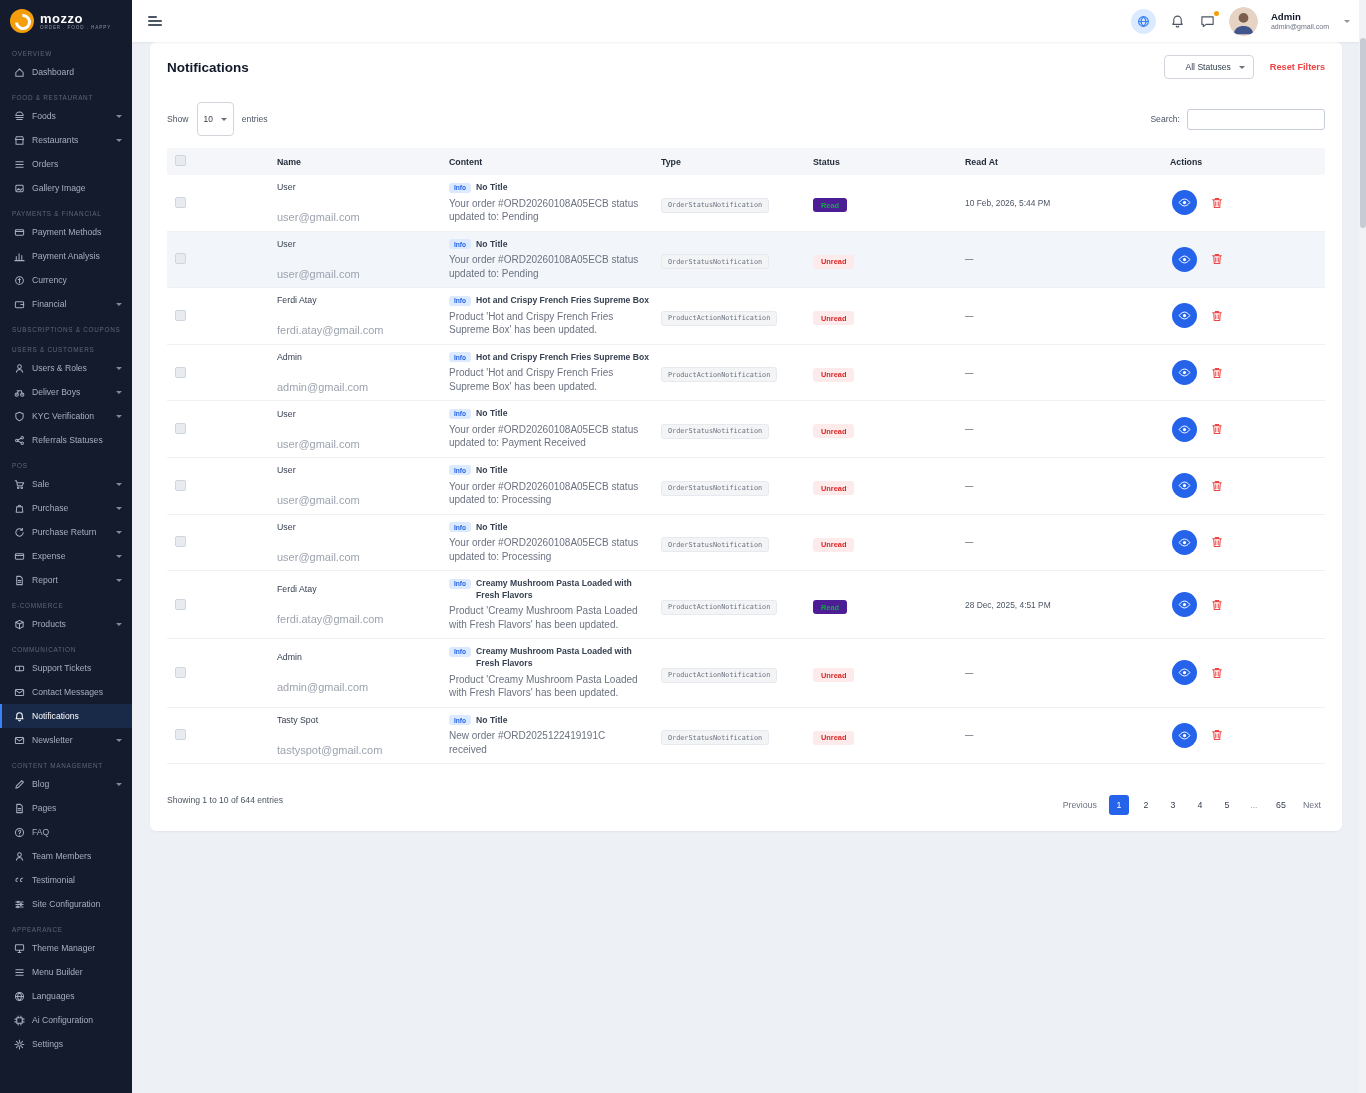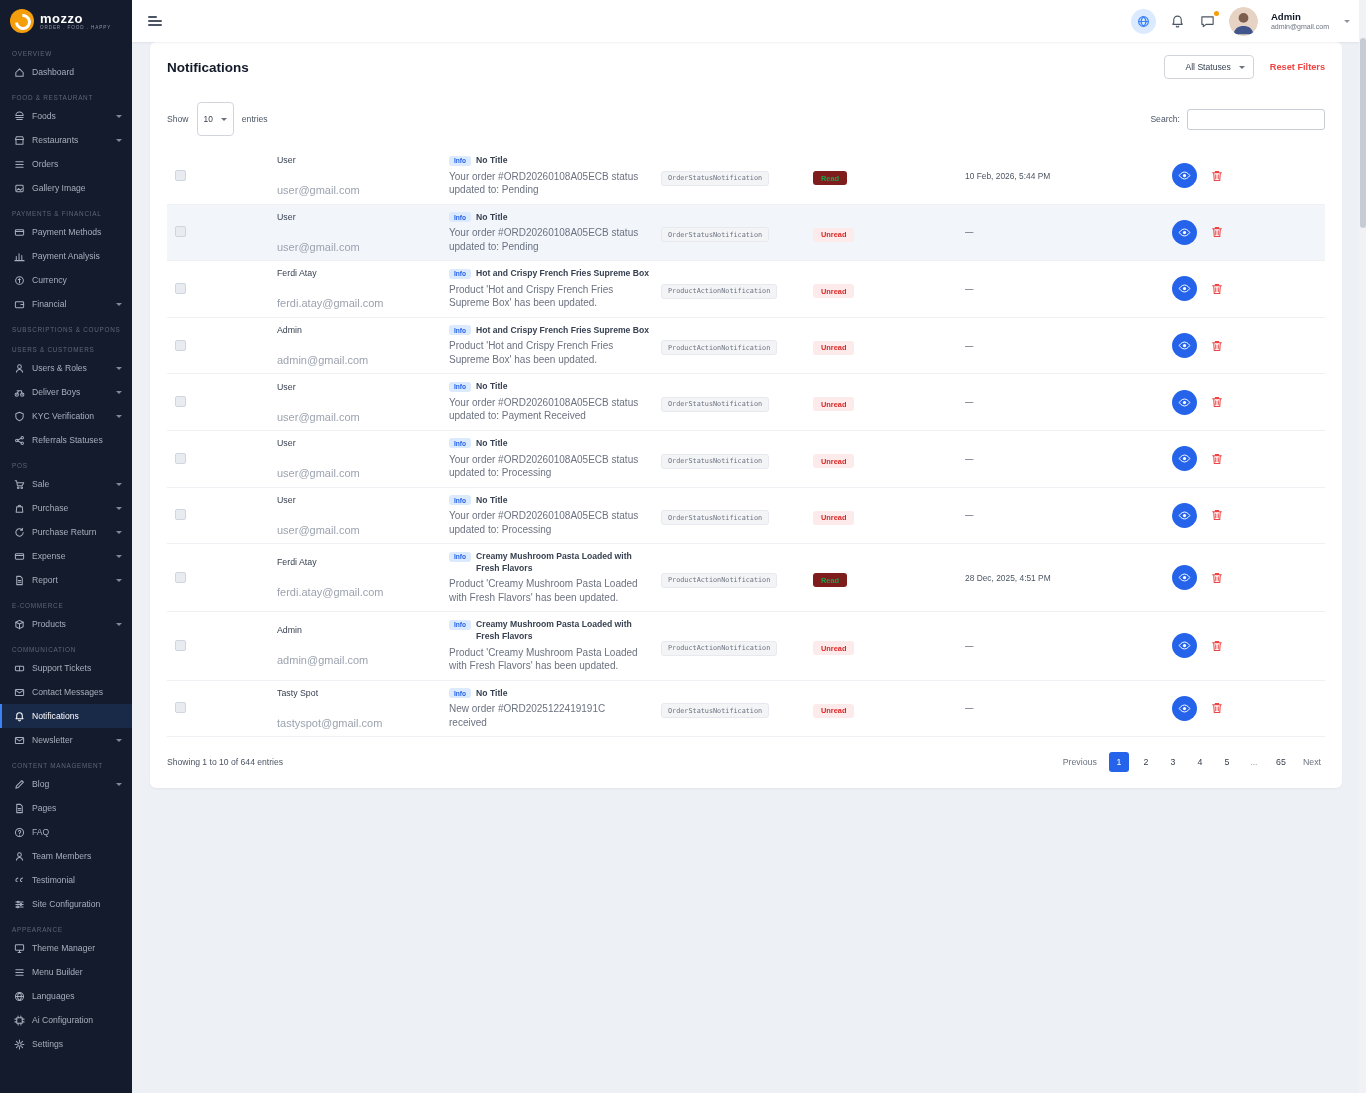--- a/index.html
+++ b/index.html
@@ -62,31 +62,31 @@
   .trow{border-bottom:1px solid #eef0f4;min-height:45px;padding:7px 0}
   .trow.hl{background:#f2f6fb}
   .nm{font-size:8.8px;color:#374151}
   .em{font-size:11px;color:#9ca3af;margin-top:19px}
   .ct-head{display:flex;align-items:flex-start;gap:5px}
   .info-badge{flex:none;background:#dbeafe;color:#2563eb;font-size:6.6px;font-weight:bold;padding:1.5px 5px;border-radius:3px;margin-top:.5px}
   .ct-title{font-size:8.6px;font-weight:bold;color:#374151;line-height:1.35}
   .ct-body{font-size:10px;color:#6b7280;margin-top:3px;line-height:1.35;padding-right:14px}
   .type-badge{display:inline-block;font-family:"DejaVu Sans Mono",monospace;font-size:6.8px;color:#6b7280;background:#f3f4f6;border:1px solid #e7e9ee;border-radius:3px;padding:2.5px 6px}
   .status-badge{display:inline-block;font-size:7.4px;font-weight:bold;padding:2.5px 8px;border-radius:3px}
-  .status-badge.read{color:#16a34a;background:#7f1d1d}
+  .status-badge.read{color:#16a34a;background:#4c1d95}
   .status-badge.unread{color:#dc2626;background:#fdeaea}
   .c-readat{font-size:8.4px;color:#4b5563}
   .c-actions{display:flex;align-items:center;gap:9px;padding-left:6px}
   .view-btn{width:25px;height:25px;border-radius:50%;background:#2563eb;border:none;display:flex;align-items:center;justify-content:center;cursor:pointer}
   .view-btn svg{width:13px;height:13px}
   .del-btn{width:22px;height:22px;background:none;border:none;display:flex;align-items:center;justify-content:center;cursor:pointer;color:#ef4444}
   .del-btn svg{width:14px;height:14px;fill:none;stroke:currentColor;stroke-width:1.2;stroke-linecap:round}
 
   
-  .foot-row{display:flex;align-items:center;margin-top:15px}
+  .foot-row{display:flex;margin-top:31px}
   .foot-text{font-size:8.6px;color:#4b5563}
   .pagination{margin-left:auto;display:flex;align-items:center;gap:8px}
   .pg-nav{background:none;border:none;font-family:inherit;font-size:8.8px;color:#6b7280;cursor:pointer;padding:0 4px}
   .pg-btn{min-width:20px;height:20px;border:none;background:none;font-family:inherit;font-size:8.8px;color:#374151;border-radius:3px;cursor:pointer}
   .pg-btn.active{background:#2563eb;color:#fff}
   .pg-btn.dots{cursor:default;color:#9ca3af}
 
   
   .scrollbar{position:absolute;right:0;top:0;width:7px;height:1093px;background:#f1f2f5;z-index:9}
   .scroll-thumb{position:absolute;right:.5px;top:38px;width:6px;height:190px;background:#c7ccd4;border-radius:3px}
@@ -589,20 +589,29 @@
           <span class="tri-down"></span>
         </span>
         <span>entries</span>
         <span class="search-wrap">
           <span>Search:</span>
           <input class="search-input" value="" style="">
         </span>
       </div>
 
       <div class="tbl">
+        <div class="thead">
+          <div class="cell c-check"><span class="checkbox"></span></div>
+        <div class="cell th">Name</div>
+            <div class="cell th">Content</div>
+            <div class="cell th">Type</div>
+            <div class="cell th">Status</div>
+            <div class="cell th">Read At</div>
+            <div class="cell th">Actions</div>
+          </div>
         <div>
   <div class="trow">
     <div class="cell c-check"><span class="checkbox"></span></div>
     <div class="cell c-name">
       <div class="nm">User</div>
       <div class="em">user@gmail.com</div>
     </div>
     <div class="cell c-content">
       <div class="ct-head">
         <span class="info-badge">Info</span>

